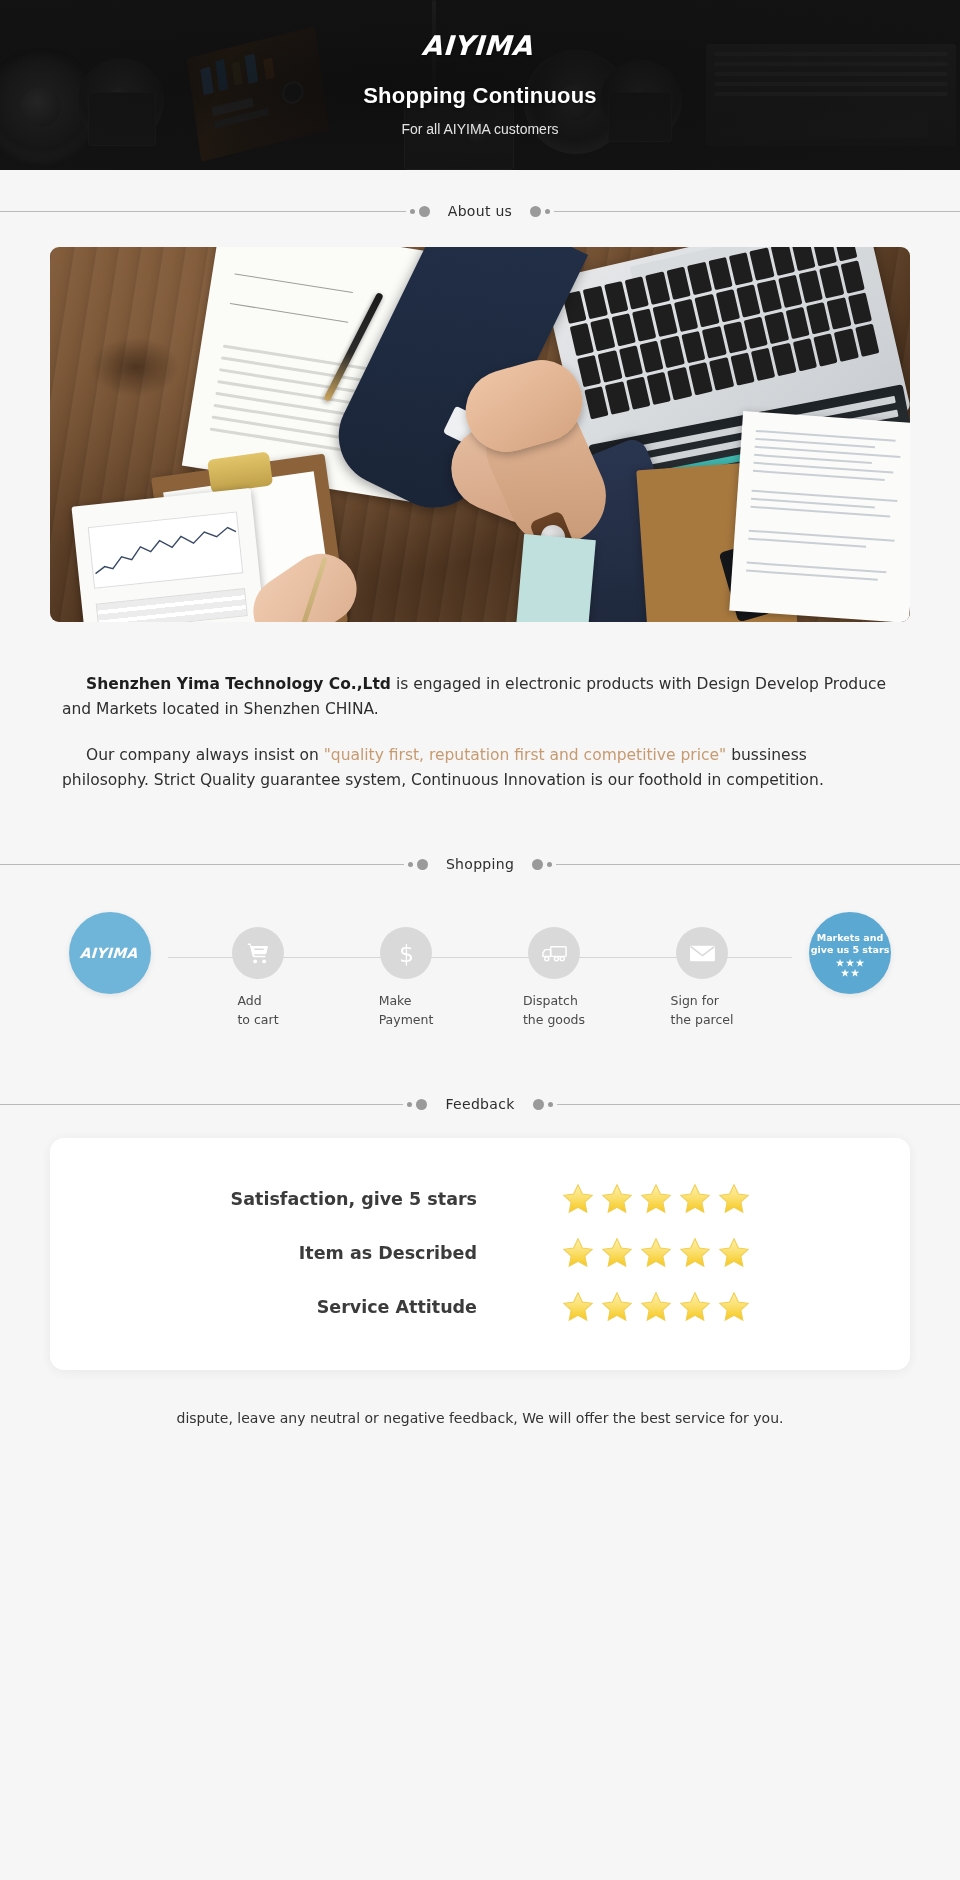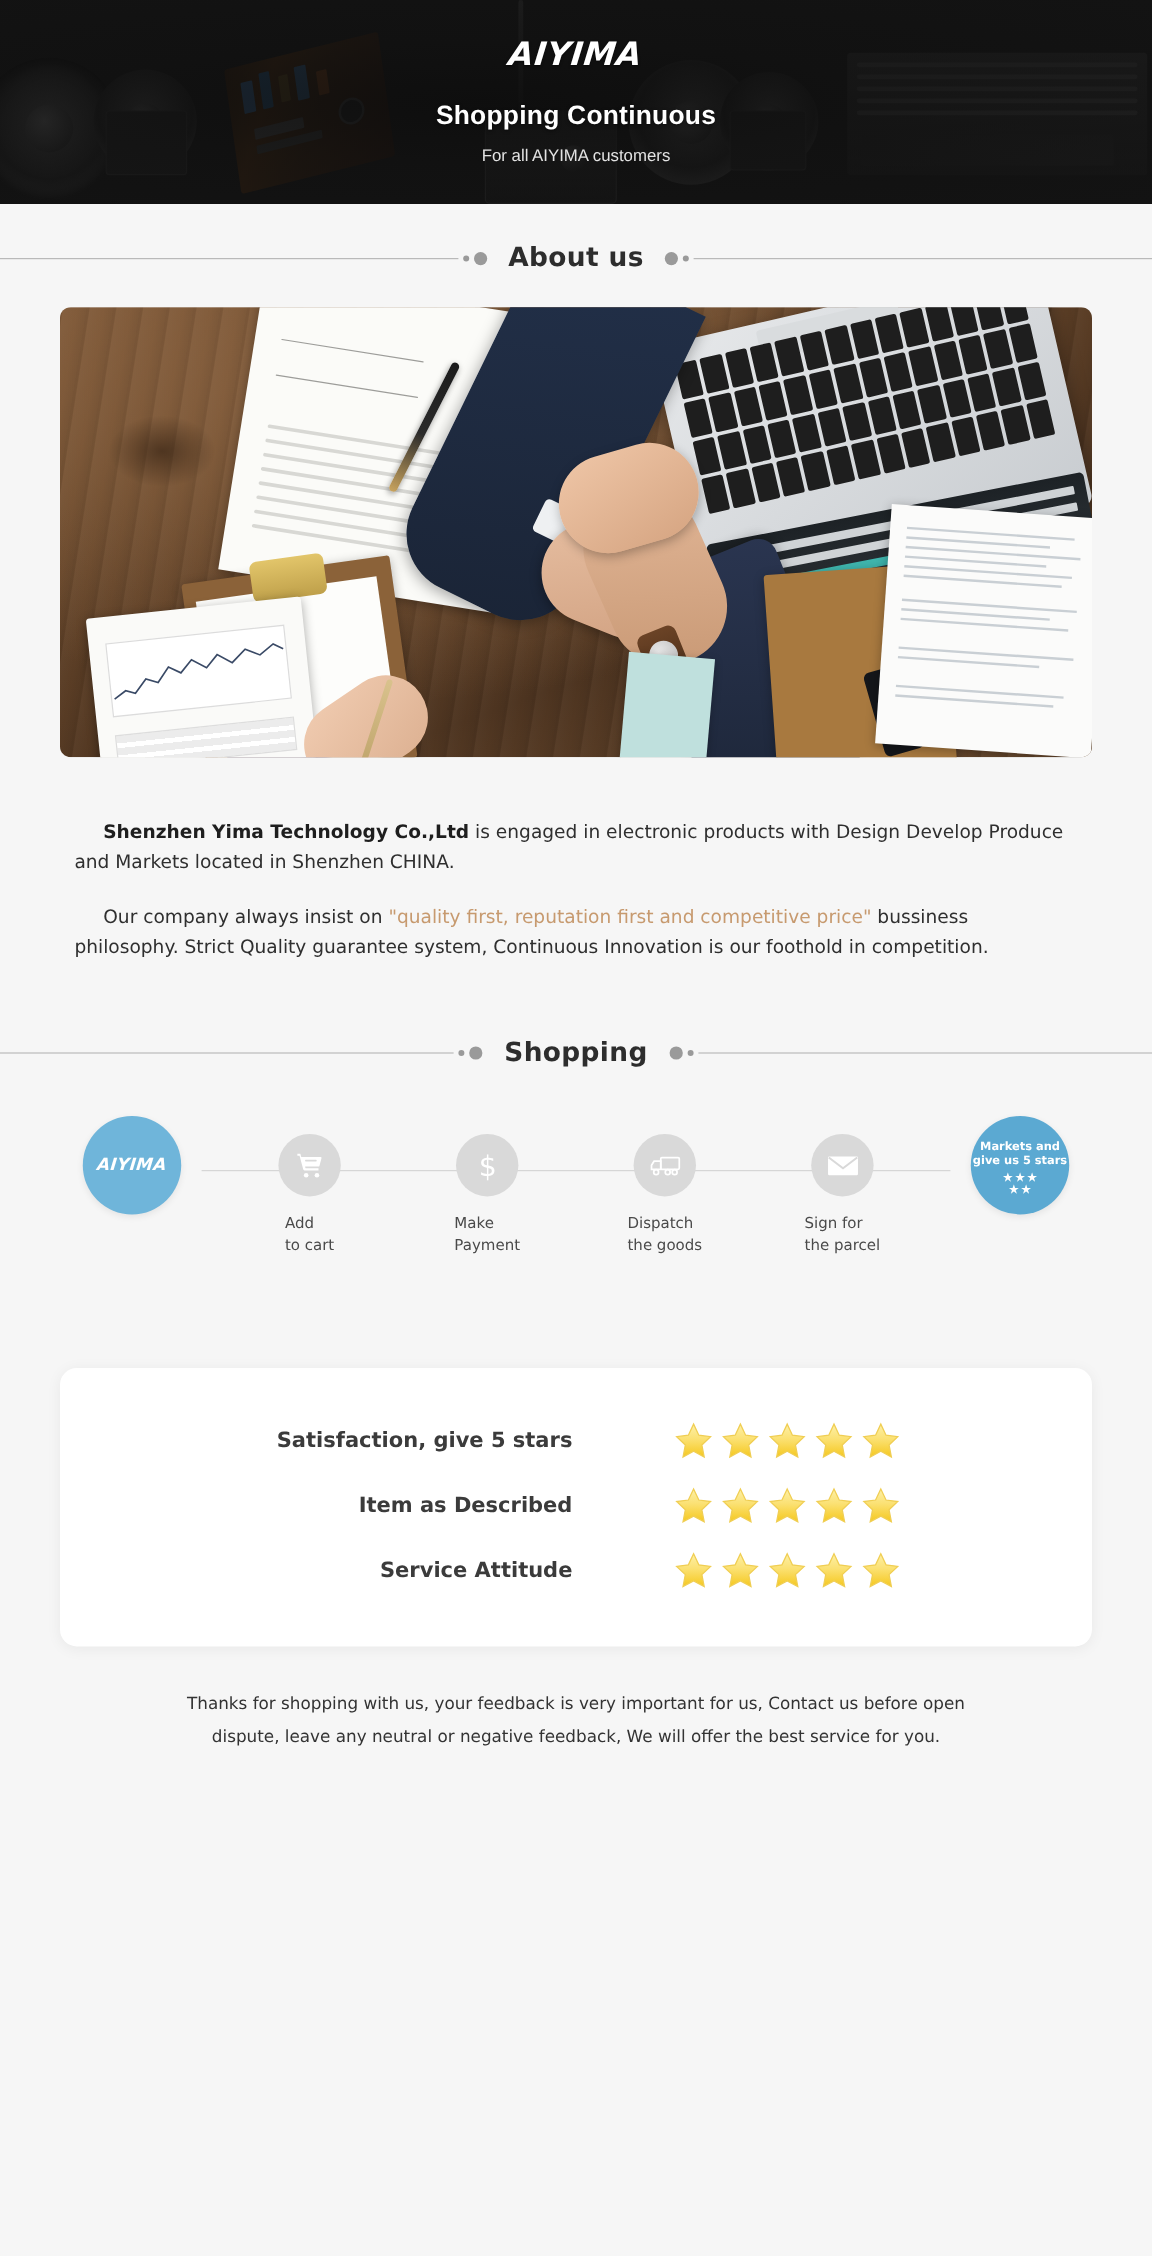--- a/index.html
+++ b/index.html
@@ -88,21 +88,21 @@
   }
   .banner-title{ margin-top:22px; font-size:22px; font-weight:700; color:#fff;
     letter-spacing:.2px; text-shadow:0 1px 3px rgba(0,0,0,.55);}
   .banner-sub{ margin-top:12px; font-size:14px; color:#e3e3e3; font-weight:400;}
 
   
   .divider{ display:flex; align-items:center; justify-content:center; width:960px; margin:0 auto; }
   .div-line{ flex:1; height:1px; background:#b9b9b9; }
   .div-dot-sm{ width:5px; height:5px; border-radius:50%; background:#9a9a9a; margin:0 4px; flex:none;}
   .div-dot-lg{ width:11px; height:11px; border-radius:50%; background:#9a9a9a; flex:none;}
-  .div-title{ font-size:22px; color:#2d2d2d; font-weight:700; padding:0 18px; white-space:nowrap;
+  .div-title{ font-size:14px; color:#2d2d2d; font-weight:400; padding:0 18px; white-space:nowrap;
     font-family:"DejaVu Sans", sans-serif; letter-spacing:.3px;}
 
   .sec-about{ padding-top:33px; }
   
   .hero-wrap{ padding:28px 50px 0 50px; }
   .hero{
     position:relative; width:860px; height:375px; border-radius:9px; overflow:hidden;
     background:
       radial-gradient(ellipse at 30% 18%, #8a6341 0%, rgba(138,99,65,0) 60%),
       linear-gradient(160deg,#7b5636 0%,#6b4a2d 22%,#5a3d25 45%,#4d3420 68%,#6a4a2e 100%);
@@ -529,20 +529,29 @@
               </span>
           </div>
         </div>
       </div>
 
     </div>
   </div>
 </div>
 
 <div class="sec-feedback">
+  <div class="divider">
+    <div class="div-line"></div>
+    <div class="div-dot-sm"></div>
+    <div class="div-dot-lg"></div>
+    <div class="div-title">Feedback</div>
+    <div class="div-dot-lg"></div>
+    <div class="div-dot-sm"></div>
+    <div class="div-line"></div>
+  </div>
 
   <div class="fb-card">
 
     <div class="fb-row">
       <div class="fb-label">Satisfaction, give 5 stars</div>
       <div class="fb-stars">
         <svg class="star" viewBox="0 0 32 32">
             <defs>
               <linearGradient id="sg" x1="0" y1="0" x2="0" y2="1">
                 <stop offset="0" stop-color="#fdf0a8"></stop>
@@ -607,15 +616,14 @@
             <path d="M16 2.6l4.1 8.7 9.2 1.2-6.8 6.5 1.8 9.4L16 23.9l-8.3 4.5 1.8-9.4-6.8-6.5 9.2-1.2z" fill="url(#sg)" stroke="#f0ce53" stroke-width="1"></path>
           </svg>
       </div>
     </div>
 
 
   </div>
 </div>
 
 <div class="footer">
-  <p>Thanks for shopping with us, your feedback is very important for us, Contact us before open</p>
   <p>dispute, leave any neutral or negative feedback, We will offer the best service for you.</p>
 </div>
 
 </body></html>

